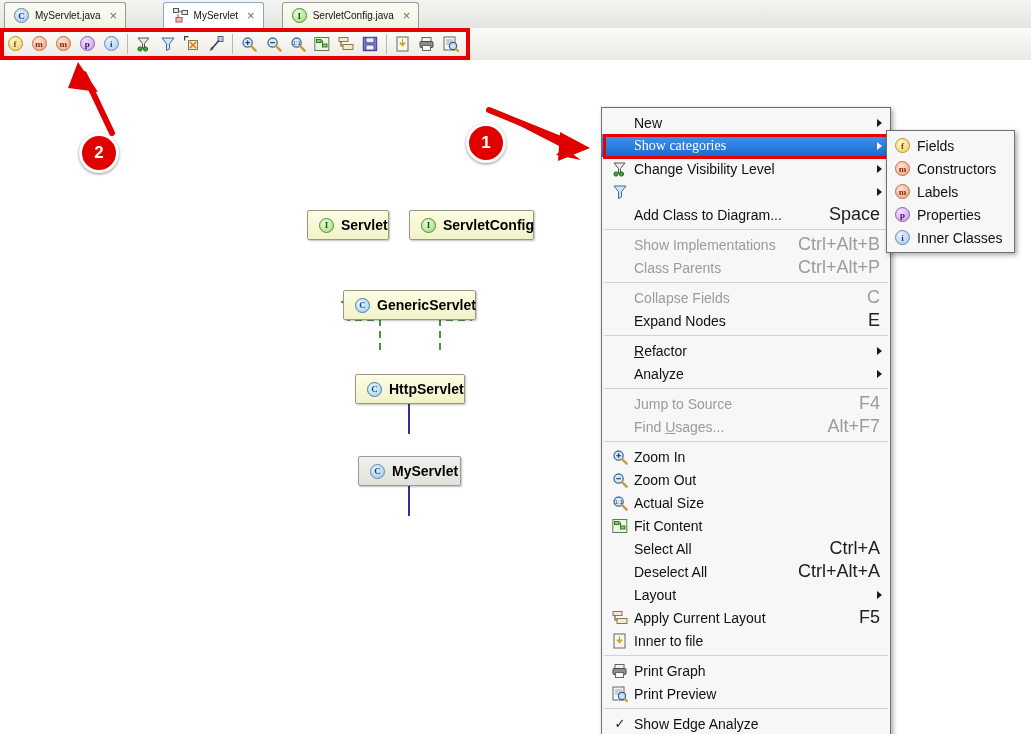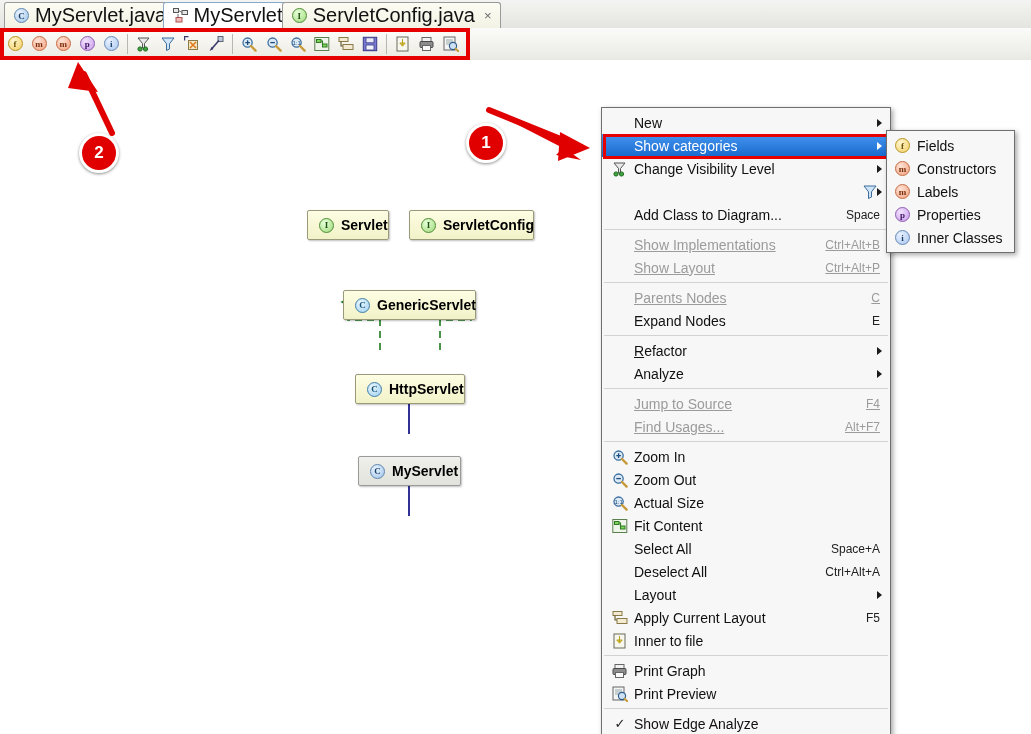--- a/index.html
+++ b/index.html
@@ -19,21 +19,21 @@
     position:absolute;top:2px;height:25px;
     display:flex;align-items:center;gap:6px;
     padding:0 8px 0 9px;
     border:1px solid #9a9a9a;border-bottom:none;
     border-radius:3px 3px 0 0;
     font-size:14px;color:#111;white-space:nowrap;
   }
   .tab.inactive{background:linear-gradient(#fcfcf4,#f2f2e4);}
   .tab.active{background:#ffffff;border-color:#8aa8c8;}
   .tab .close{color:#6a6a6a;font-size:13px;margin-left:3px;}
-  .tab .label{font-size:20px;}
+  .tab .label{font-size:10px;}
 
   
   .rico{
     width:15px;height:15px;border-radius:50%;
     display:inline-flex;align-items:center;justify-content:center;
     font-size:9px;font-weight:bold;font-family:"Liberation Serif",serif;
     box-sizing:border-box;flex:0 0 auto;
   }
   .ic-class{background:radial-gradient(circle at 35% 30%,#eaf4ff,#9fc4e8);border:1px solid #5e86ad;color:#1a3f63;}
   .ic-iface{background:radial-gradient(circle at 35% 30%,#e6ffd9,#9fd97a);border:1px solid #4e8c33;color:#1f5112;}
@@ -86,36 +86,36 @@
   #ctxmenu{
     position:absolute;left:601px;top:107px;width:290px;
     background:#f7f7f7;
     border:1px solid #6f6f6f;
     box-shadow:2px 2px 5px rgba(0,0,0,.35);
     padding:3px 0 2px 0;box-sizing:border-box;
     font-size:14px;color:#101010;
   }
   .mi{
     position:relative;height:23px;display:flex;align-items:center;
-    padding:0 10px 0 8px;box-sizing:border-box;white-space:nowrap;justify-content:flex-end;
+    padding:0 10px 0 8px;box-sizing:border-box;white-space:nowrap;
   }
   .mi .micon{width:20px;display:flex;align-items:center;justify-content:center;flex:0 0 auto;}
   .mi .mlabel{flex:1 1 auto;padding-left:4px;}
-  .mi .maccel{color:#202020;padding-left:18px;font-size:12px;}
-  .mi.disabled .mlabel,.mi.disabled .maccel{color:#9b9b9b;text-decoration:underline;}
+  .mi .maccel{color:#202020;padding-left:18px;font-size:18px;}
+  .mi.disabled .mlabel,.mi.disabled .maccel{color:#9b9b9b;}
   .mi .marrow{
     position:absolute;right:8px;top:50%;transform:translateY(-50%);
     width:0;height:0;border-top:4px solid transparent;border-bottom:4px solid transparent;
     border-left:5px solid #1a1a1a;
   }
   .mi.selected{
     background:linear-gradient(#4596f0,#1869cd);
     color:#ffffff;
   }
-  .mi.selected .mlabel{color:#fff;}
+  .mi.selected .mlabel{color:#fff;font-family:Liberation Serif, serif;}
   .mi.selected .marrow{border-left-color:#ffffff;}
   .msep{height:1px;background:#d2d2d2;margin:3px 2px;}
   #ctx-hl{
     position:absolute;left:603px;top:134px;width:286px;height:25px;
     border:3px solid #e60000;box-sizing:border-box;pointer-events:none;
   }
   .mi u{text-decoration:underline;}
   .check{font-size:13px;color:#202020;}
 
   
@@ -354,27 +354,27 @@
       <span class="maccel">Space</span>
     </div>
     <div class="msep"></div>
     <div class="mi disabled">
       <span class="micon"></span>
       <span class="mlabel">Show Implementations</span>
       <span class="maccel">Ctrl+Alt+B</span>
     </div>
     <div class="mi disabled">
       <span class="micon"></span>
-      <span class="mlabel">Show Layout</span>
+      <span class="mlabel">Class Parents</span>
       <span class="maccel">Ctrl+Alt+P</span>
     </div>
     <div class="msep"></div>
     <div class="mi disabled">
       <span class="micon"></span>
-      <span class="mlabel">Parents Nodes</span>
+      <span class="mlabel">Collapse Fields</span>
       <span class="maccel">C</span>
     </div>
     <div class="mi">
       <span class="micon"></span>
       <span class="mlabel">Expand Nodes</span>
       <span class="maccel">E</span>
     </div>
     <div class="msep"></div>
     <div class="mi">
       <span class="micon"></span>
@@ -435,21 +435,21 @@
           <rect x="2.5" y="3.5" width="4.5" height="3" fill="#7fd25a" stroke="#2e7a22"></rect>
           <rect x="8.5" y="8" width="4.5" height="3" fill="#7fd25a" stroke="#2e7a22"></rect>
           <path d="M7,5 L8.5,5 L8.5,9.5" stroke="#2e7a22" stroke-width="1.1" fill="none"></path>
         </svg>
       </span>
       <span class="mlabel">Fit Content</span>
     </div>
     <div class="mi">
       <span class="micon"></span>
       <span class="mlabel">Select All</span>
-      <span class="maccel">Space+A</span>
+      <span class="maccel">Ctrl+A</span>
     </div>
     <div class="mi">
       <span class="micon"></span>
       <span class="mlabel">Deselect All</span>
       <span class="maccel">Ctrl+Alt+A</span>
     </div>
     <div class="mi">
       <span class="micon"></span>
       <span class="mlabel">Layout</span>
       <span class="marrow"></span>

